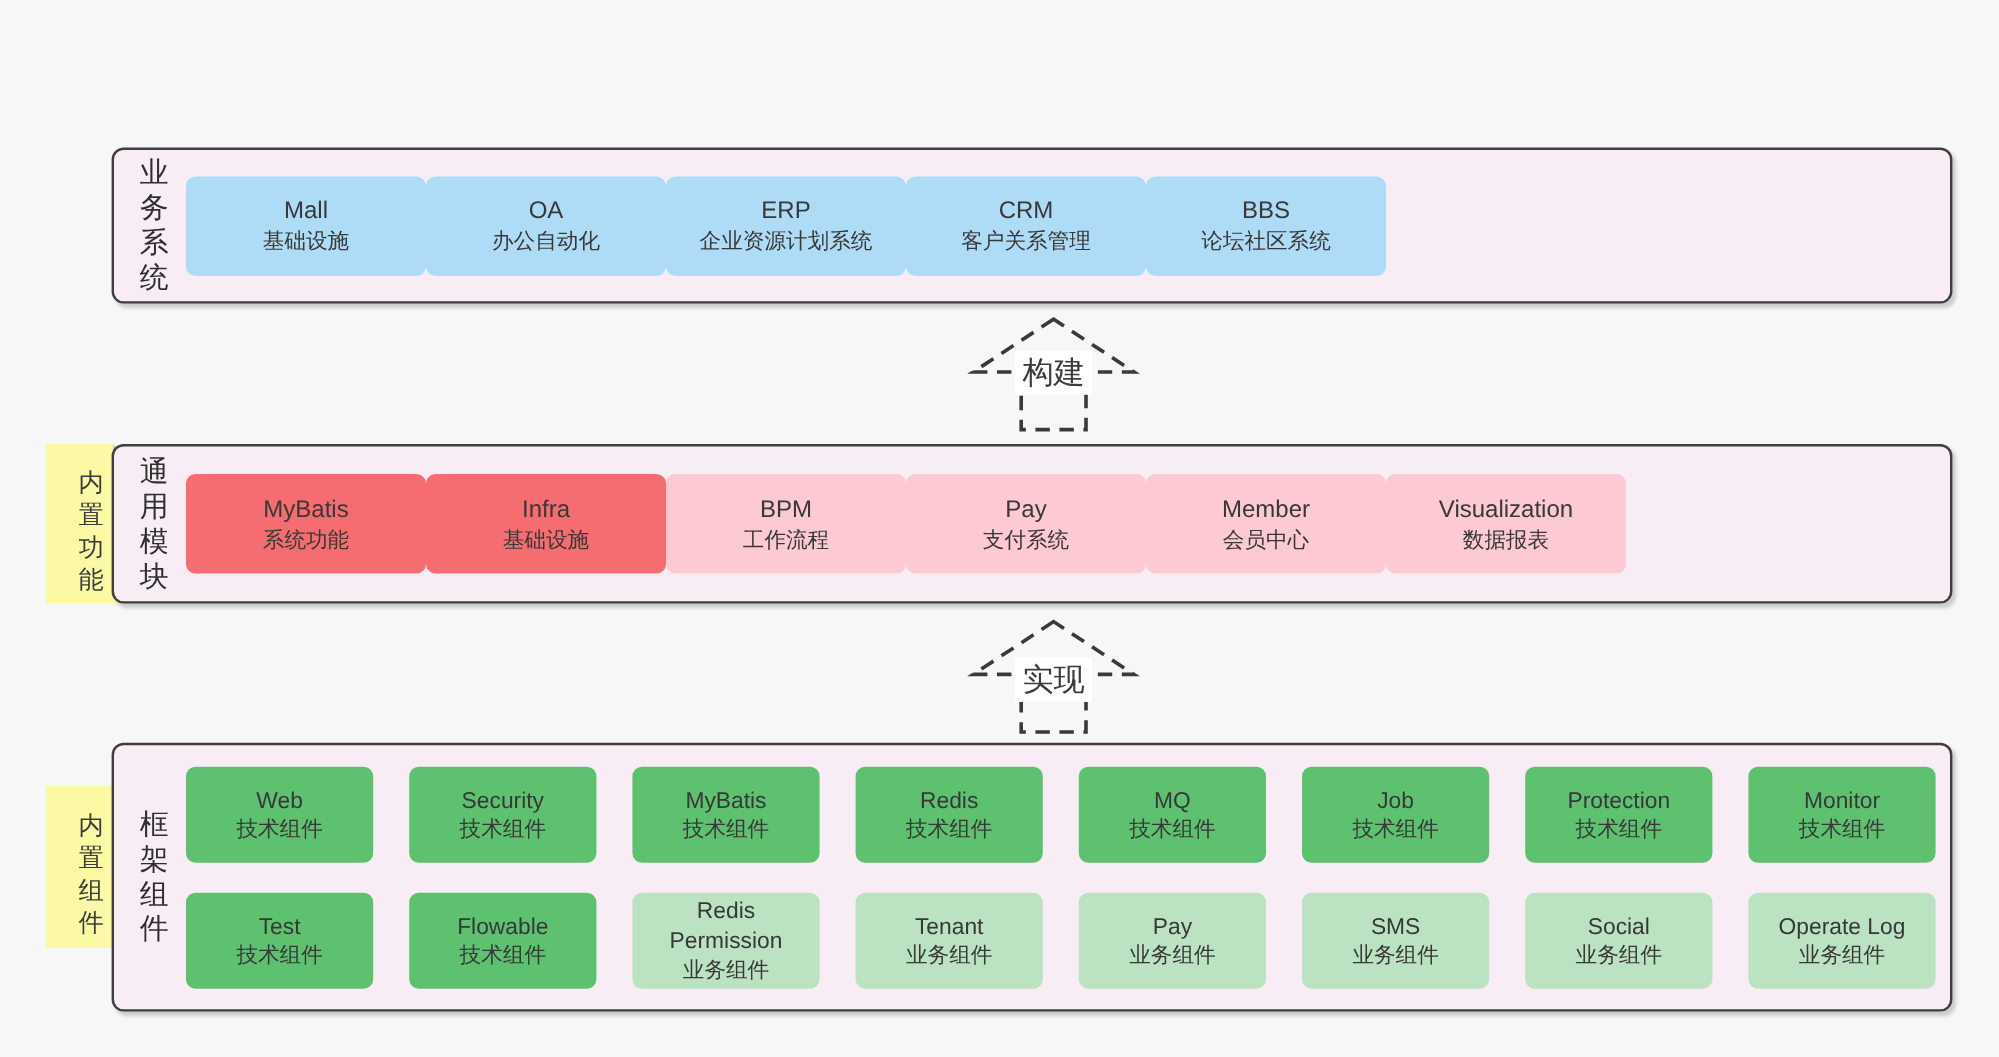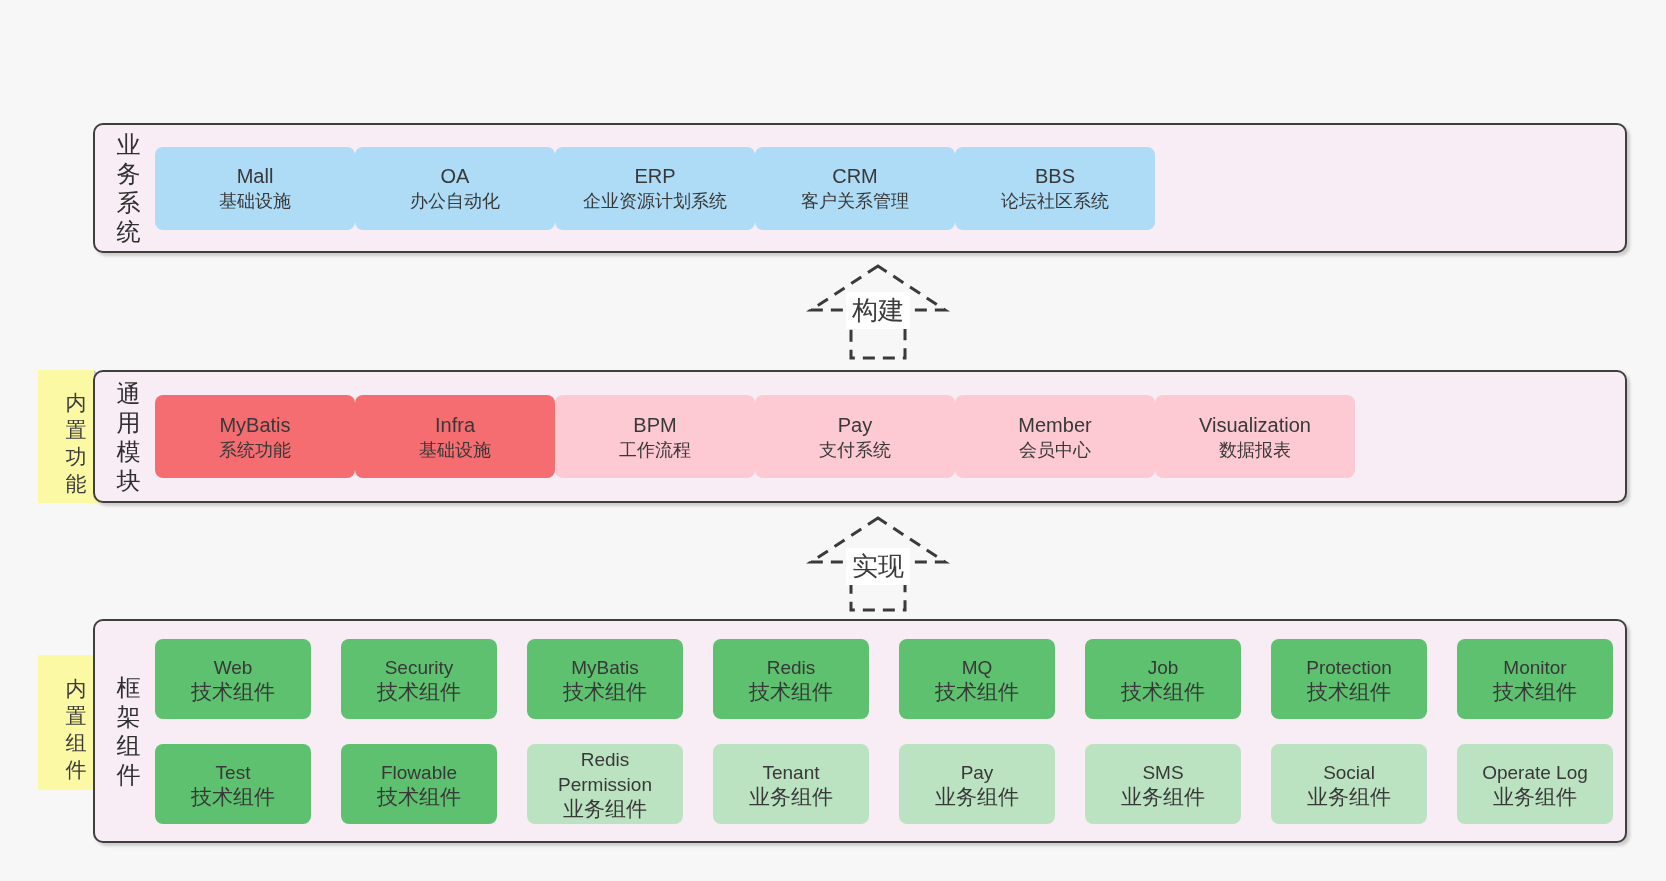--- a/index.html
+++ b/index.html
@@ -31,21 +31,21 @@
   .box-wide{width:200px; height:83px;}
   .box-title{font-size:20px; line-height:26px;}
   .box-sub{font-size:18px; line-height:24px;}
   .blue{background:var(--blue);} .red{background:var(--red);} .pink{background:var(--pink);}
   .green{background:var(--green);} .lightgreen{background:var(--lightgreen);}
 
   .rows{display:flex; flex-direction:column; gap:25px; margin-left:6px;}
   .row{display:flex; gap:30px;align-items:flex-end;}
   .box-small{width:156px; height:80px; padding:0 18px;}
   .box-small .box-title{font-size:19px; line-height:25px;}
-  .box-small .box-sub{font-size:21px; line-height:23px;}
+  .box-small .box-sub{font-size:18px; line-height:23px;}
 
   .note{
     position:absolute; left:38px; width:76px; background:var(--yellow);
     clip-path:polygon(0 0, calc(100% - 20px) 0, 100% 17px, 100% 100%, 0 100%);
     display:flex; align-items:center; justify-content:center;
   }
   .note-fold{
     position:absolute; top:0; right:0; width:20px; height:17px;
     background:var(--fold); clip-path:polygon(0 0, 100% 100%, 0 100%);
   }

